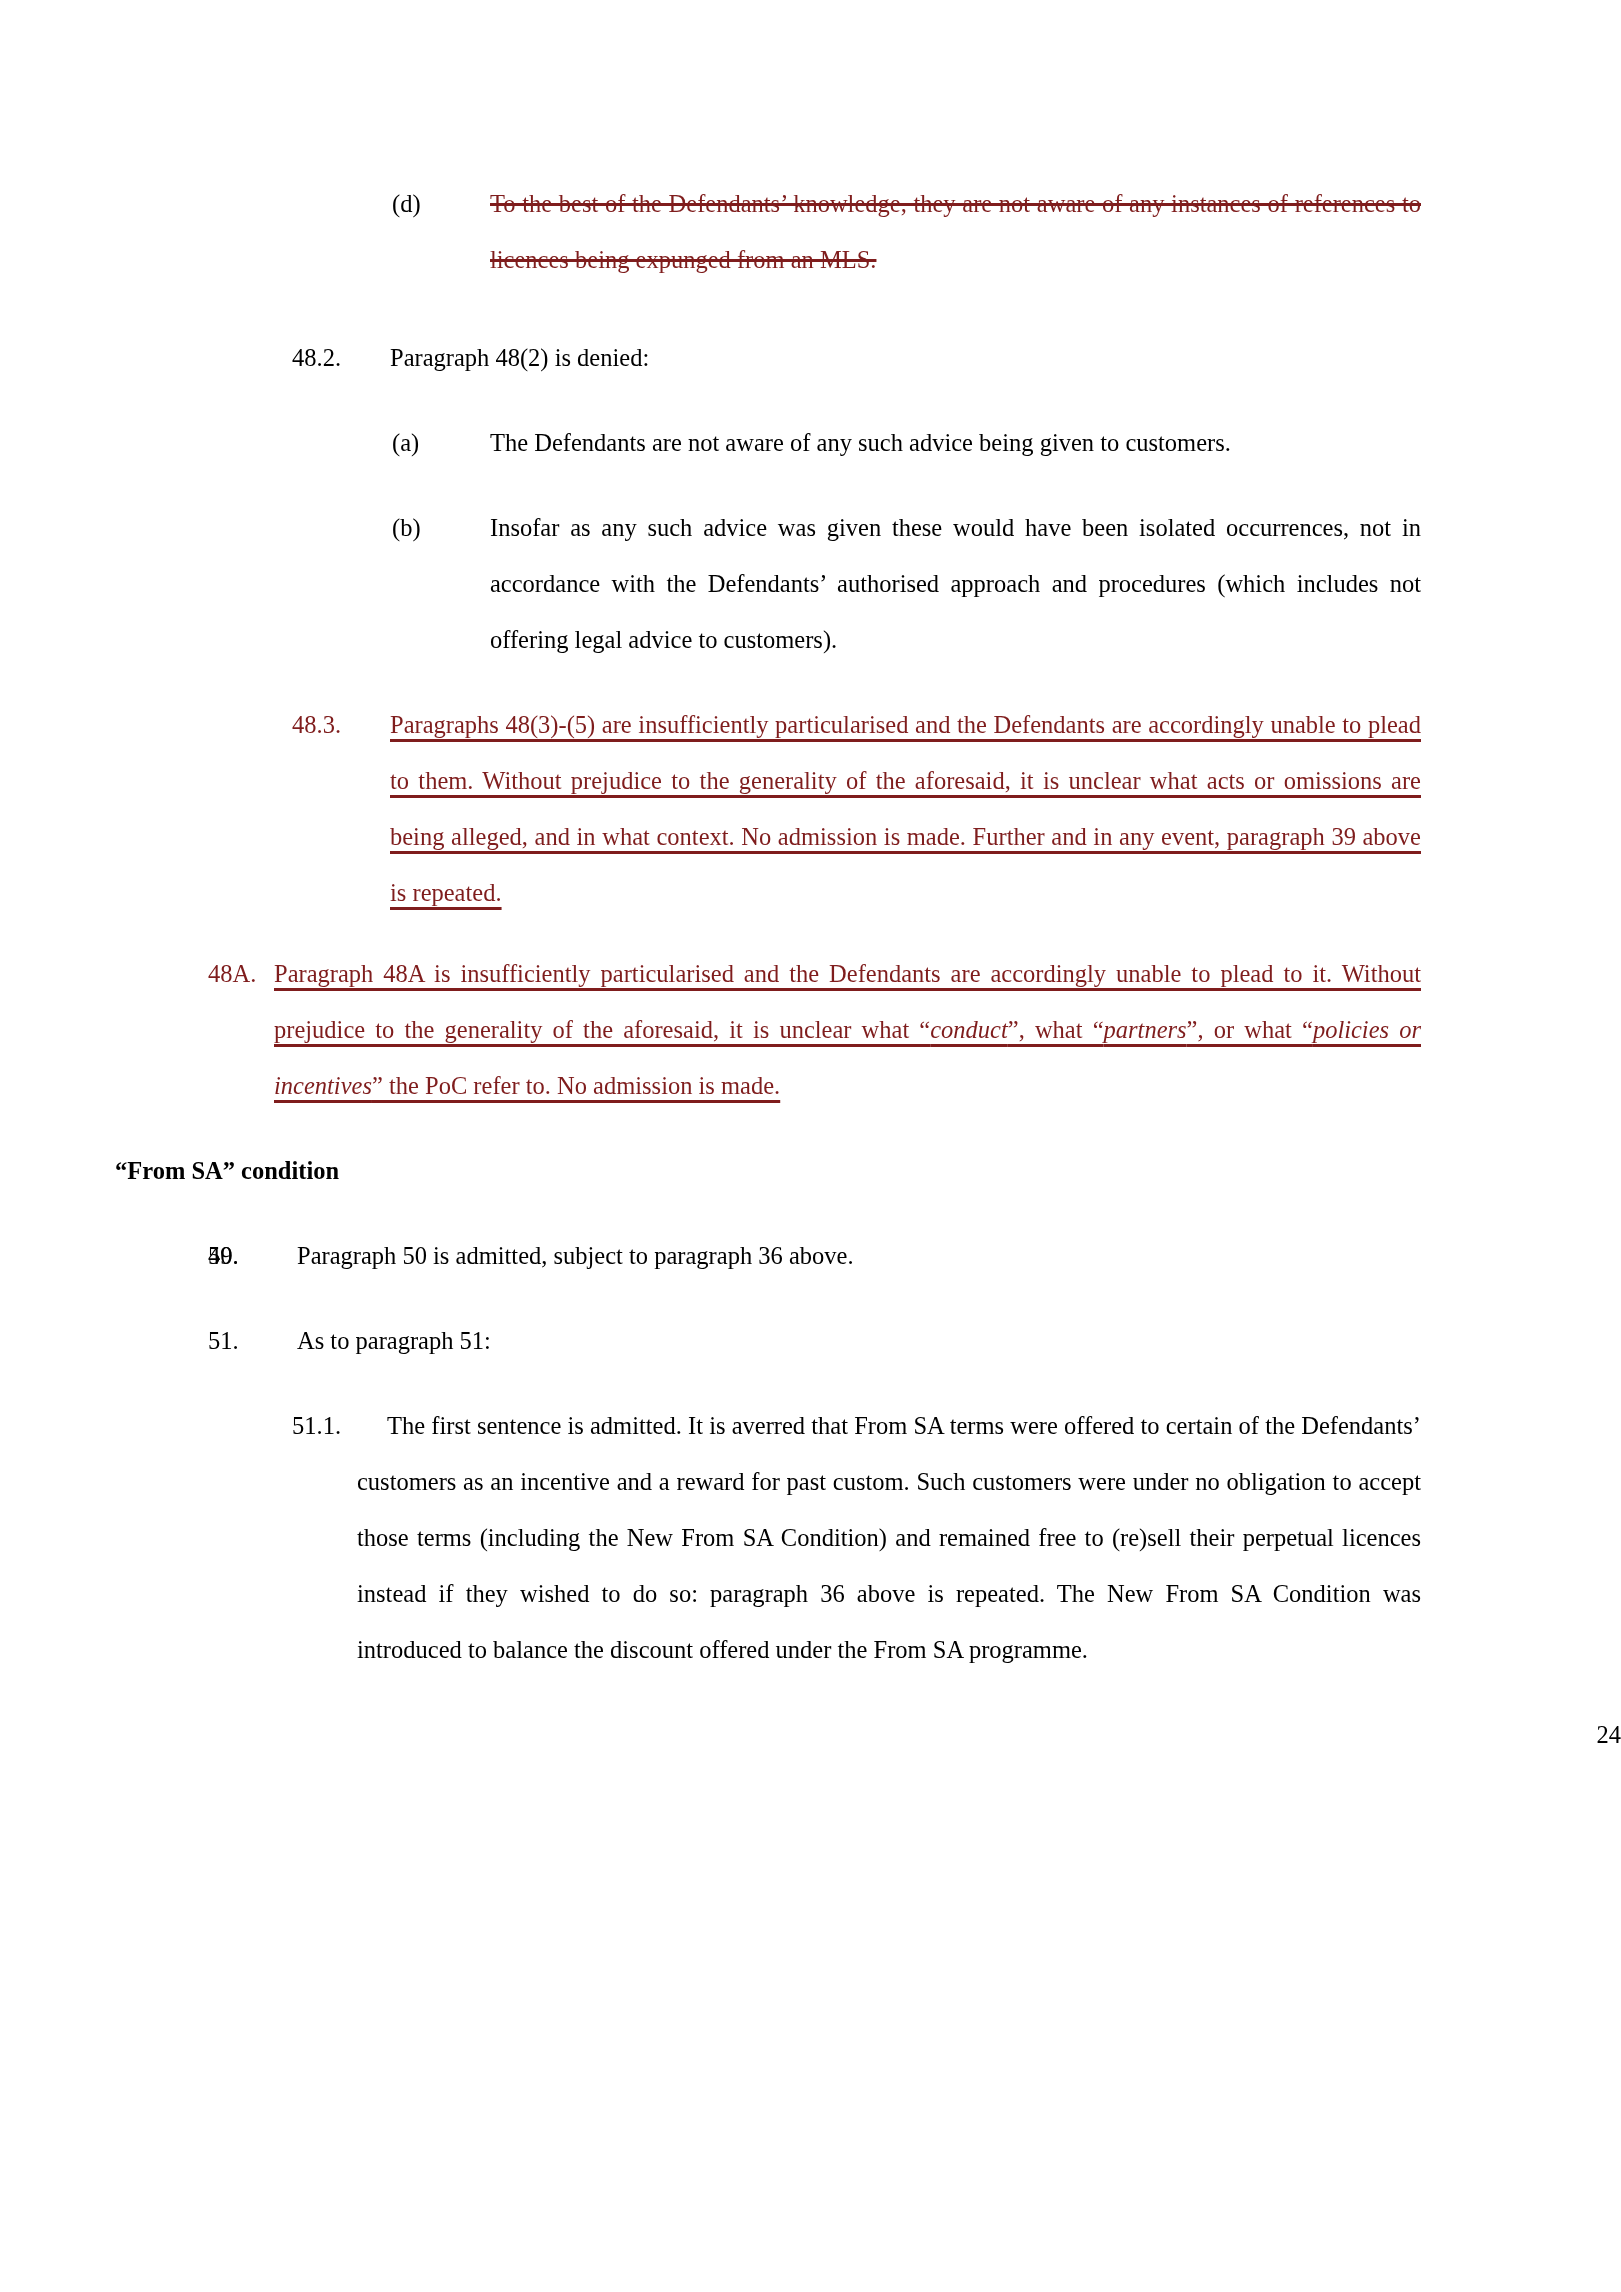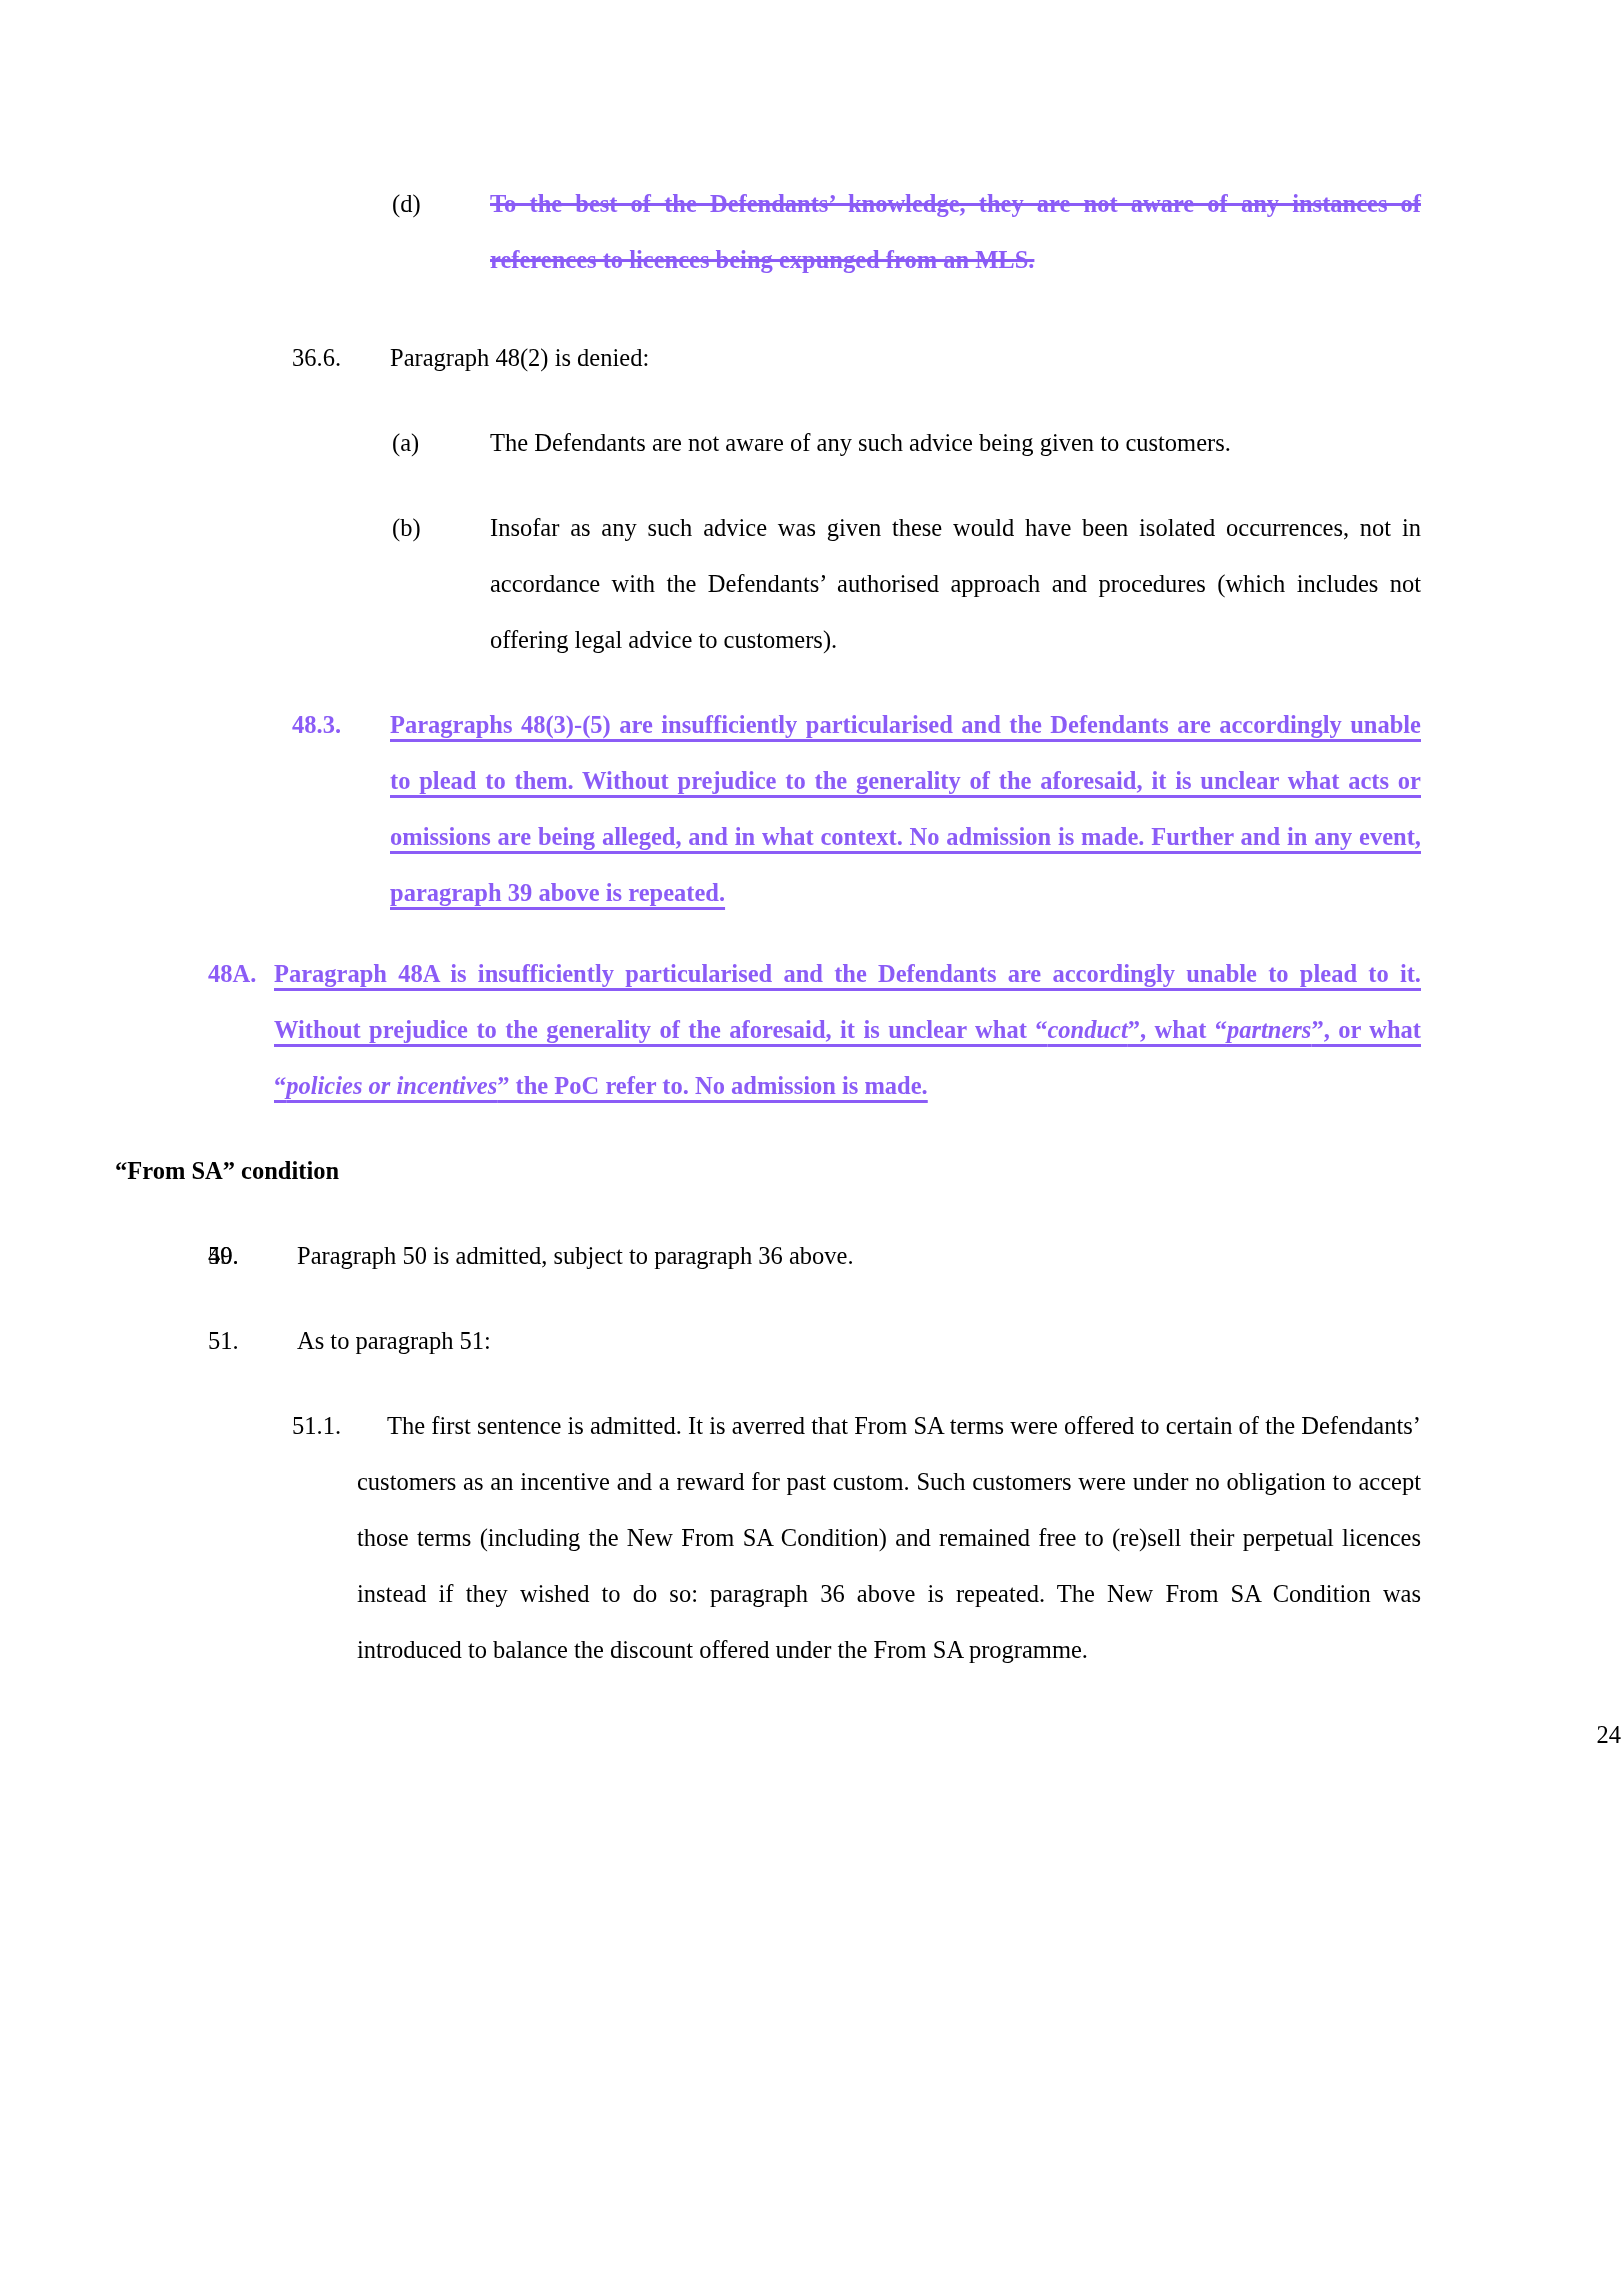--- a/index.html
+++ b/index.html
@@ -21,39 +21,39 @@
   .label{position:absolute;top:0;line-height:56px;white-space:nowrap;}
   .lab1{left:208px;}
   .lab2{left:292px;}
   .lab3{left:392px;}
   .body{line-height:56px;text-align:justify;}
   .bod1{margin-left:297px;width:1124px;}
   .bod48A{margin-left:274px;width:1147px;}
   .bod2{margin-left:390px;width:1031px;}
   .bod3{margin-left:490px;width:931px;}
   .bod51{margin-left:357px;width:1064px;text-indent:30px;}
-  .red{color:#8b5cf6;font-weight:bold;}
+  .red{color:#7f1d1d;}
   .strike{text-decoration:line-through;text-decoration-thickness:2.5px;}
   .uline{text-decoration:underline;text-decoration-thickness:2.5px;text-underline-offset:5.9px;}
   .heading{margin-left:115px;font-weight:bold;line-height:56px;}
   .pagenum{margin-top:14.7px;text-align:right;line-height:56px;}
   em{font-style:italic;}
 </style>
 </head>
 <body>
 
 <div class="page">
 
   <div class="row mb43">
     <span class="label lab3">(d)</span>
     <div class="body bod3 red strike">To the best of the Defendants’ knowledge, they are not aware of any instances of references to licences being expunged from an MLS.</div>
   </div>
 
   <div class="row">
-    <span class="label lab2">36.6.</span>
+    <span class="label lab2">48.2.</span>
     <div class="body bod2">Paragraph 48(2) is denied:</div>
   </div>
 
   <div class="row">
     <span class="label lab3">(a)</span>
     <div class="body bod3">The Defendants are not aware of any such advice being given to customers.</div>
   </div>
 
   <div class="row">
     <span class="label lab3">(b)</span>

